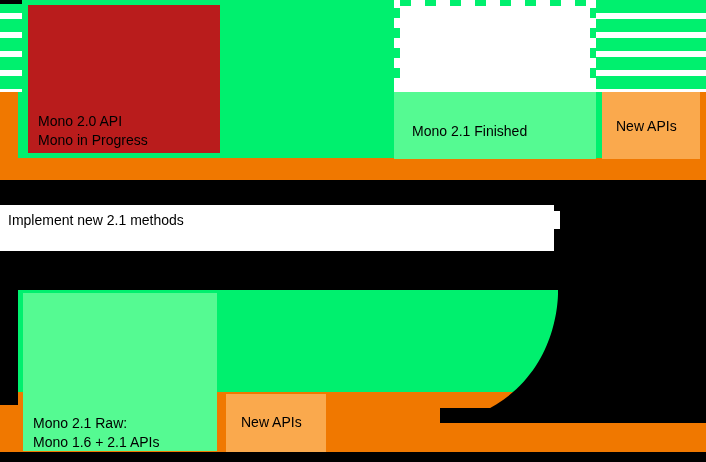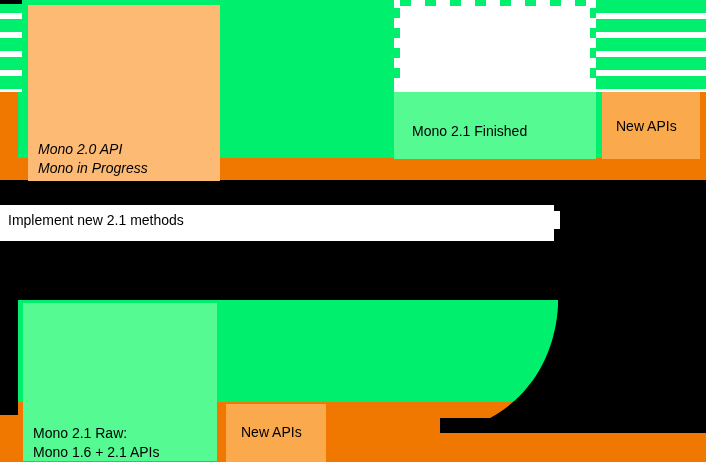--- a/index.html
+++ b/index.html
@@ -63,23 +63,22 @@
       repeating-linear-gradient(
         to bottom,
         #00F06E 0px, #00F06E 13px,
         #FFFFFF 13px, #FFFFFF 19px
       );
   }
 
   
   #card-mono20 {
     left: 28px; top: 5px;
-    width: 192px; height: 176px;
-    background: #fdba74;
-    font-style: italic;
+    width: 192px; height: 148px;
+    background: #b91c1c;
   }
   
   #card-mono21 {
     left: 394px; top: 92px;
     width: 202px; height: 67px;
     background: #55FA92;
   }
   
   #dashed-box {
     left: 394px; top: 0px;
@@ -105,42 +104,42 @@
     line-height: 19px;
     white-space: pre;
   }
   #label-mono20 { left: 10px; bottom: 22px; }
   #label-mono21 { left: 18px; bottom: 18px; }
   #label-newapis-top { left: 14px; bottom: 23px; }
 
   
   #caption-bar {
     left: 0; top: 205px;
-    width: 554px; height: 36px;
+    width: 554px; height: 46px;
     background: #FFFFFF;
   }
   #caption-bar .nub {
     position: absolute;
     right: -6px; top: 6px;
     width: 6px; height: 18px;
     background: #FFFFFF;
   }
   #caption-text {
     position: absolute;
     left: 8px; top: 5px;
     color: #000000;
     font-size: 14px;
     line-height: 20px;
     white-space: pre;
   }
 
   
   #bottom-group {
     position: absolute;
-    left: 0; top: 290px;
+    left: 0; top: 280px;
     width: 656px; height: 172px;
   }
   
   #bottom-orange-base {
     left: 0; top: 130px;
     width: 706px; height: 42px;
     background: #F07800;
   }
   
   #bottom-orange-body {

